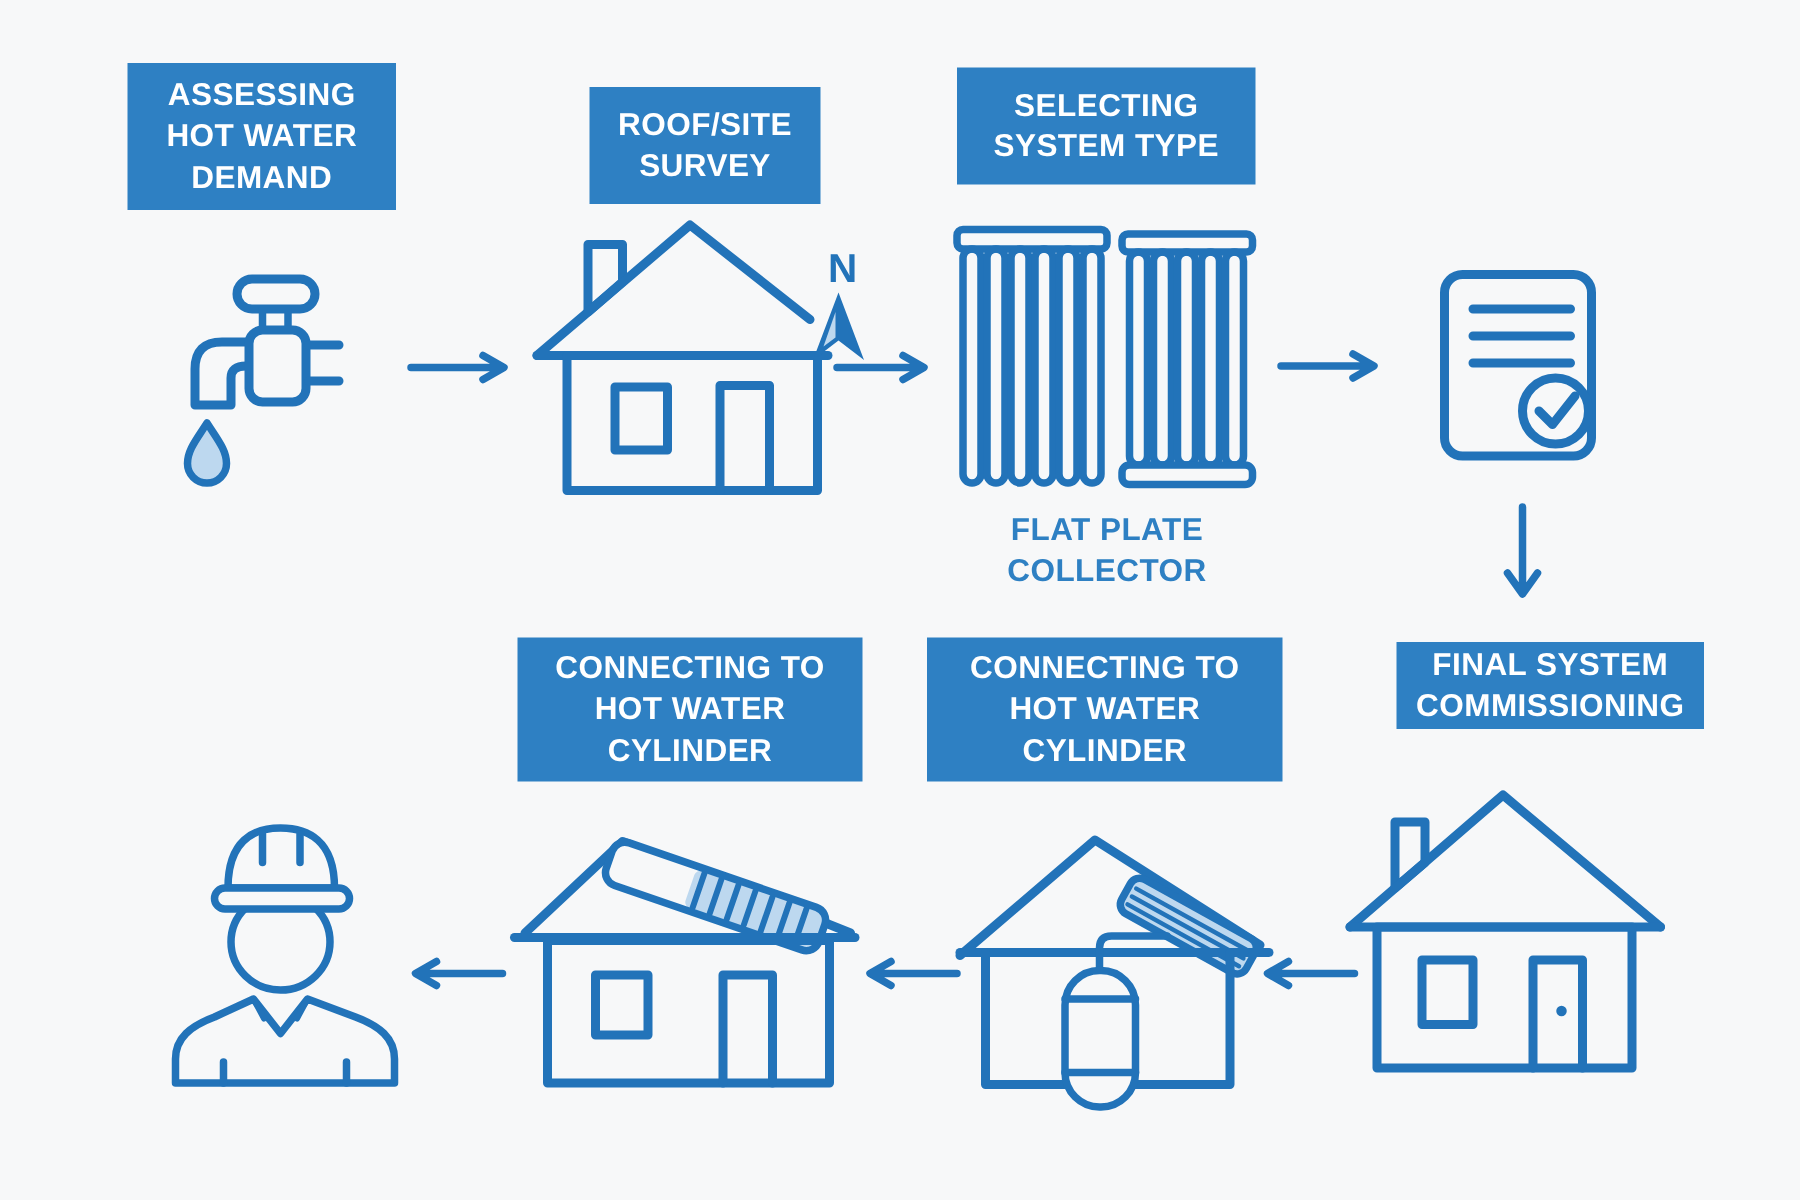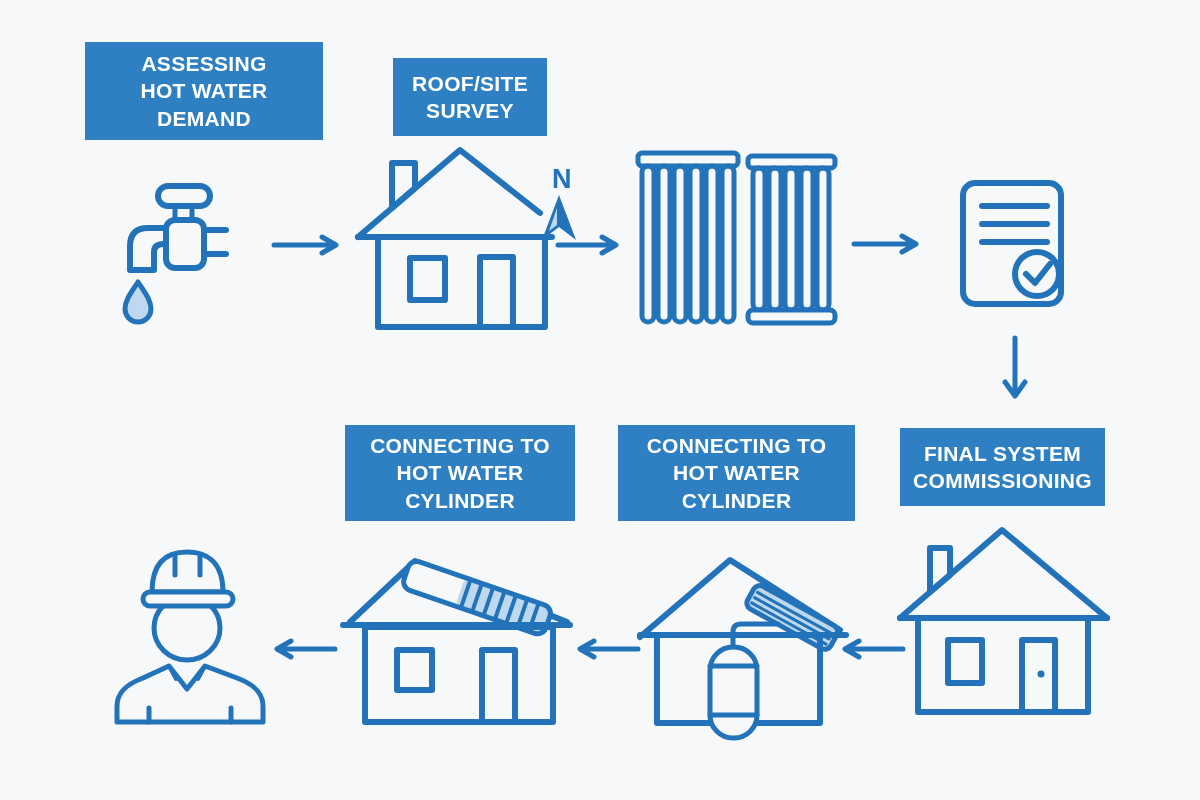--- a/index.html
+++ b/index.html
@@ -16,33 +16,35 @@
   .fb{fill:var(--background)}
   .fl{fill:var(--light-blue)}
   .fs{fill:var(--stroke-blue)}
   .compass-text{font:700 27px "Liberation Sans",sans-serif;fill:var(--stroke-blue)}
 </style>
 </head>
 <body>
 
 <div class="canvas">
 
-  <div class="step-box" style="left:85px;top:42px;width:238px;height:98px">ASSESSING
+  <div class="step-box" style="left:85px;top:42px;width:179px;height:98px">ASSESSING
 HOT WATER
 DEMAND</div>
   <div class="step-box" style="left:393px;top:58px;width:154px;height:78px">ROOF/SITE
 SURVEY</div>
+  <div class="step-box" style="left:638px;top:45px;width:199px;height:78px">SELECTING
+SYSTEM TYPE</div>
 
   <div class="step-box" style="left:345px;top:425px;width:230px;height:96px">CONNECTING TO
 HOT WATER
 CYLINDER</div>
   <div class="step-box" style="left:618px;top:425px;width:237px;height:96px">CONNECTING TO
 HOT WATER
 CYLINDER</div>
-  <div class="step-box" style="left:900px;top:428px;width:205px;height:78px">FINAL SYSTEM
+  <div class="step-box" style="left:931px;top:428px;width:205px;height:58px">FINAL SYSTEM
 COMMISSIONING</div>
 
   <div class="abs" style="left:118px;top:184px">
     <svg width="112" height="142" viewBox="0 0 112 142">
       <rect class="ln" x="40" y="2" width="52" height="20" rx="10" stroke-width="6"></rect>
       <rect class="ln" x="57" y="22" width="17" height="14" stroke-width="5"></rect>
       <path class="ln" stroke-width="6" d="M50,44 H30 Q12,44 12,62 V86 H36 V68 Q36,60 46,60 H50"></path>
       <rect class="ln fb" x="48" y="36" width="38" height="48" rx="9" stroke-width="6"></rect>
       <path class="ln" stroke-width="6" d="M88,46 H108 M88,70 H108"></path>
       <path class="ln fl" stroke-width="5" d="M20,98 C27,109 33,116 33,125 A13,13 0 0 1 7,125 C7,116 13,109 20,98 Z"></path>
@@ -89,20 +91,22 @@
       <rect class="ln" x="112" y="6" width="87" height="12" rx="4" stroke-width="5"></rect>
       <rect class="ln" x="117" y="18" width="12" height="142" rx="6" stroke-width="5"></rect>
       <rect class="ln" x="133" y="18" width="12" height="142" rx="6" stroke-width="5"></rect>
       <rect class="ln" x="149" y="18" width="12" height="142" rx="6" stroke-width="5"></rect>
       <rect class="ln" x="165" y="18" width="12" height="142" rx="6" stroke-width="5"></rect>
       <rect class="ln" x="181" y="18" width="12" height="142" rx="6" stroke-width="5"></rect>
       <rect class="ln fb" x="112" y="160" width="87" height="13" rx="5" stroke-width="5"></rect>
     </svg>
   </div>
 
+  <div class="collector-caption" style="left:618px;top:340px;width:240px">FLAT PLATE
+COLLECTOR</div>
 
   <div class="abs" style="left:852px;top:233px">
     <svg width="70" height="22" viewBox="0 0 70 22">
       <path class="ln" stroke-width="5" d="M2,11 H62 M50,3 L64,11 L50,19"></path>
     </svg>
   </div>
 
   <div class="abs" style="left:960px;top:180px">
     <svg width="106" height="128" viewBox="0 0 106 128">
       <rect class="ln" x="3" y="3" width="98" height="121" rx="12" stroke-width="6"></rect>

